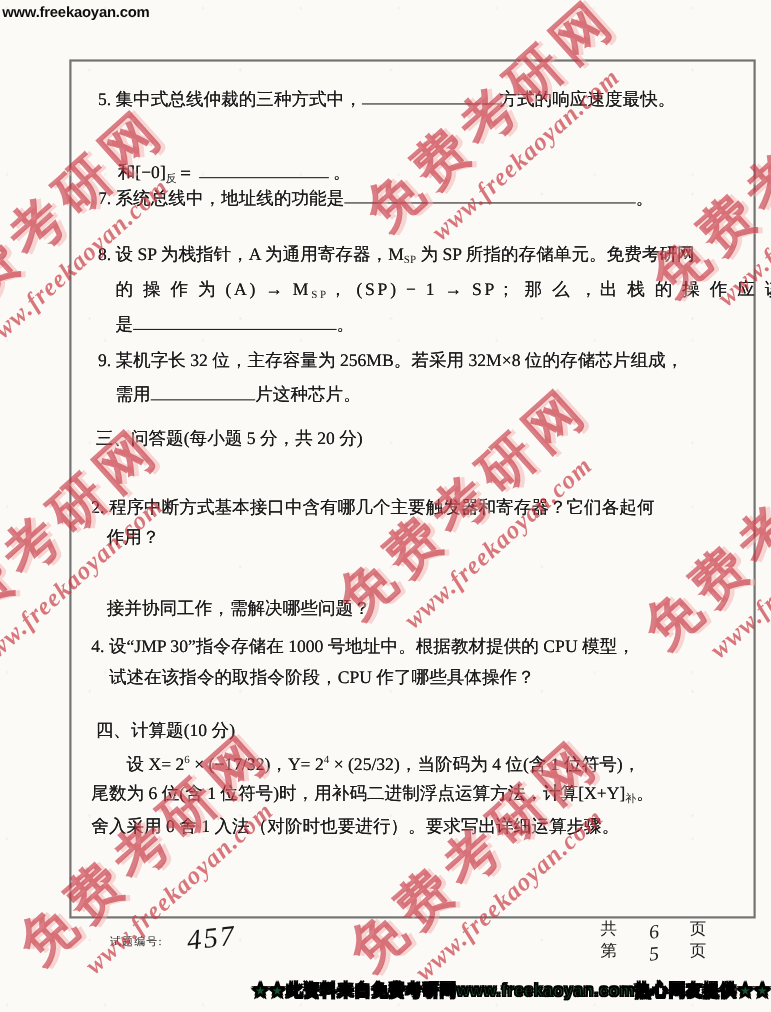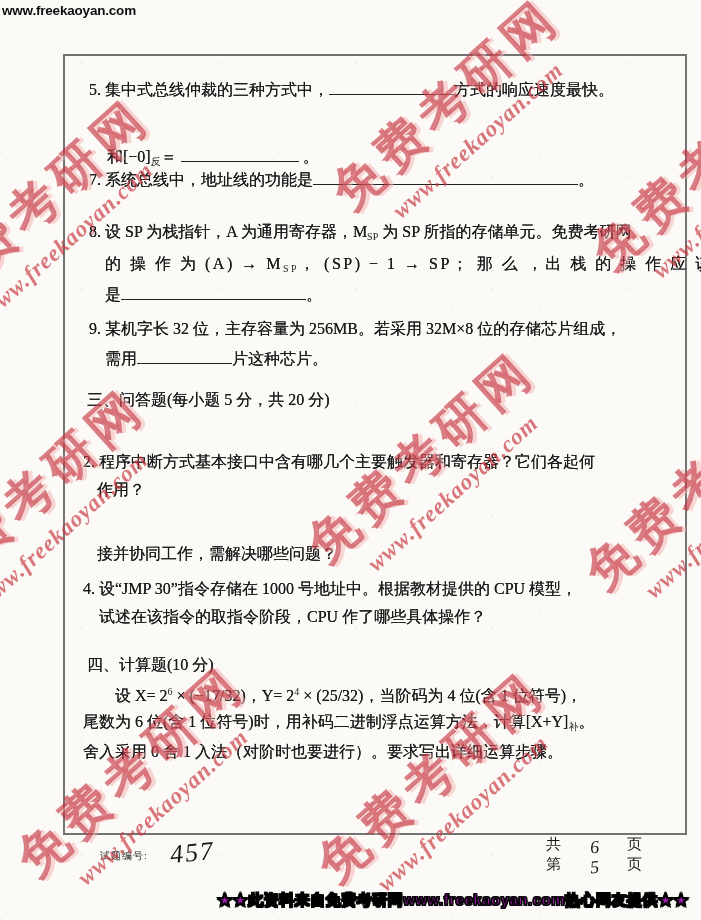--- a/index.html
+++ b/index.html
@@ -51,23 +51,23 @@
   .exam-label{position:absolute;left:100px;top:849px;font-size:10px;letter-spacing:1px;}
   .exam-value{
     position:absolute;left:170px;top:838px;font-size:26px;font-style:italic;
     transform:rotate(-6deg);letter-spacing:2px;color:#161616;
   }
   .pages{position:absolute;left:546px;top:834px;width:96px;font-size:15px;z-index:2;}
   .pages .row{display:flex;justify-content:space-between;align-items:flex-end;height:20px;}
   .hand{font-style:italic;font-size:18px;transform:rotate(-6deg);display:inline-block;line-height:14px;}
   
   .note{
-    position:absolute;right:12px;top:891px;z-index:2;
+    position:absolute;right:0;top:891px;z-index:2;
     font-family:"Liberation Sans", sans-serif;font-weight:bold;font-size:15px;
-    color:#a21caf;-webkit-text-stroke:1.1px #000;
+    color:#14532d;-webkit-text-stroke:1.1px #000;
     text-shadow:1px 1px 0 #000,-1px -1px 0 #000,1px -1px 0 #000,-1px 1px 0 #000;
     white-space:nowrap;letter-spacing:0.5px;
   }
 </style>
 </head>
 <body>
 
 <div class="hdr">www.freekaoyan.com</div>
 
 <div class="wm" style="left:45px;top:215px">

